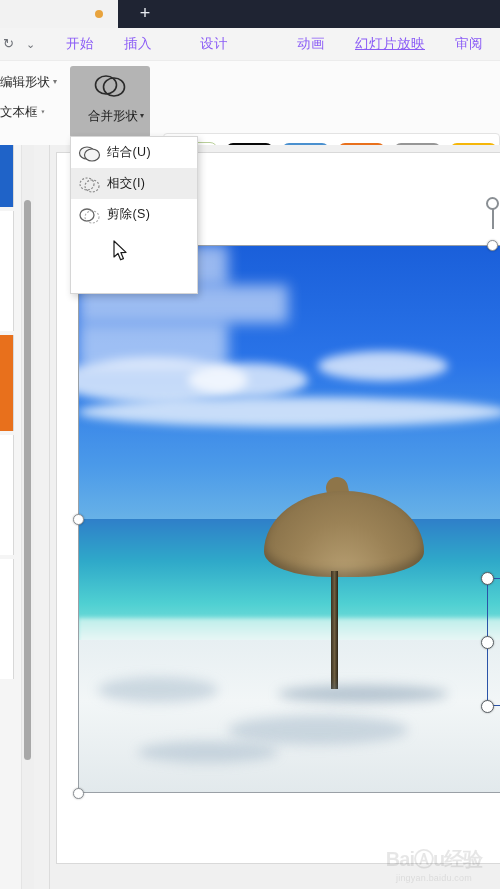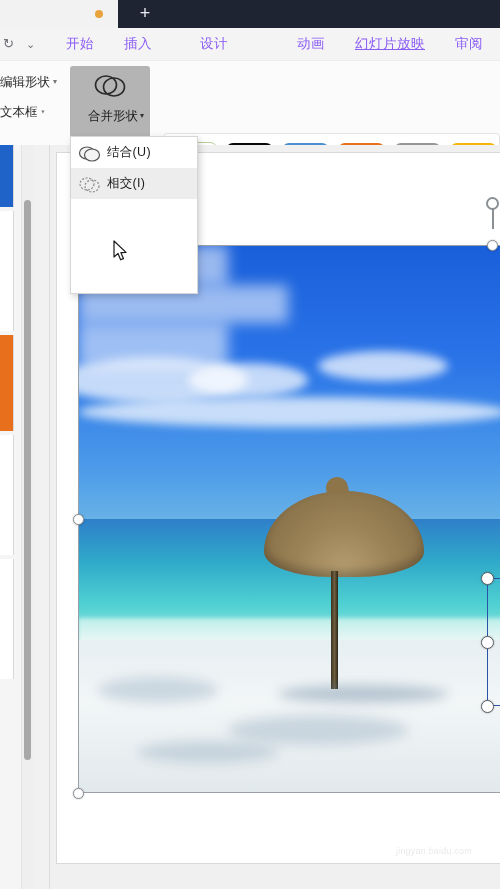--- a/index.html
+++ b/index.html
@@ -366,20 +366,29 @@
         </div>
         <div class="dd-item hl">
           <span class="dd-ico">
             <svg width="26" height="22" viewBox="0 0 26 22">
               <ellipse cx="11" cy="11" rx="7" ry="6" fill="none" stroke="#888" stroke-width="1.2" stroke-dasharray="2 1.6"></ellipse>
               <ellipse cx="16" cy="13" rx="7" ry="6" fill="none" stroke="#888" stroke-width="1.2" stroke-dasharray="2 1.6"></ellipse>
             </svg>
           </span>
           <span class="dd-txt">相交(I)</span>
         </div>
+        <div class="dd-item">
+          <span class="dd-ico">
+            <svg width="26" height="22" viewBox="0 0 26 22">
+              <ellipse cx="11" cy="11" rx="7" ry="6" fill="none" stroke="#666" stroke-width="1.3"></ellipse>
+              <ellipse cx="16" cy="13" rx="7" ry="6" fill="none" stroke="#aaa" stroke-width="1.1" stroke-dasharray="2 1.6"></ellipse>
+            </svg>
+          </span>
+          <span class="dd-txt">剪除(S)</span>
+        </div>
       </div>
   </div>
 
   <div class="thumbpanel">
     <div id="thumb-host">
         <div class="thumb" style="top: 0px; height: 62px; background: rgb(31, 99, 200);"></div>
         <div class="thumb" style="top: 66px; height: 120px; background: rgb(255, 255, 255);"></div>
         <div class="thumb" style="top: 190px; height: 96px; background: rgb(232, 112, 28);"></div>
         <div class="thumb" style="top: 290px; height: 120px; background: rgb(255, 255, 255);"></div>
         <div class="thumb" style="top: 414px; height: 120px; background: rgb(255, 255, 255);"></div>
@@ -431,19 +440,20 @@
         
       </div>
       <div class="h-blue" style="left:424px; top:419px;"></div>
       <div class="h-blue" style="left:424px; top:483px;"></div>
       <div class="h-blue" style="left:424px; top:547px;"></div>
 
     </div>
   </div>
 
   <div class="wm-baidu">
+    <div class="b1">BaiⒶu经验</div>
     <div class="b2">jingyan.baidu.com</div>
   </div>
 
   <svg class="cursor" viewBox="0 0 16 22" style="left: 113px; top: 240px;">
     <path d="M1 1 L1 17 L5 13.5 L7.6 19.8 L10.4 18.6 L7.9 12.6 L13 12.4 Z" fill="#ffffff" stroke="#1a1a1a" stroke-width="1.2" stroke-linejoin="round"></path>
   </svg>
 </div>
 
 </body></html>

